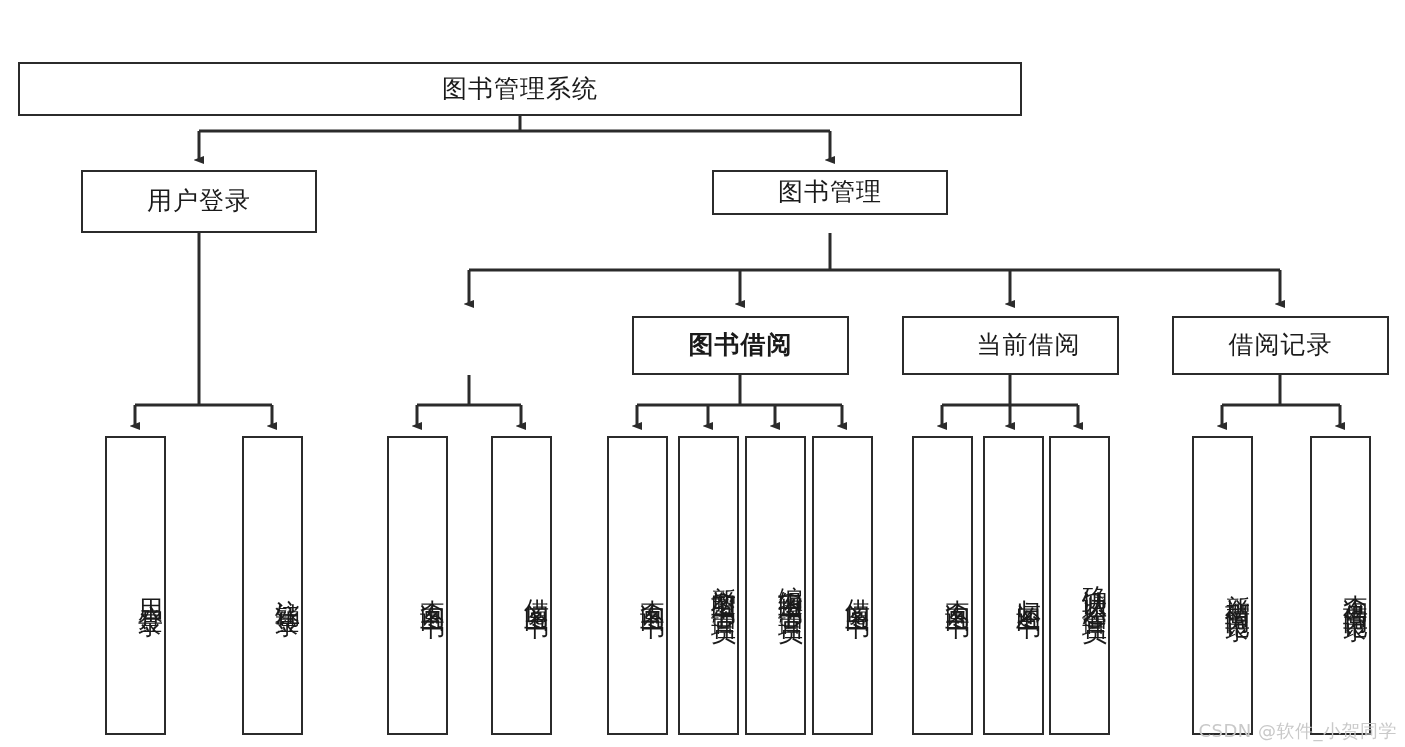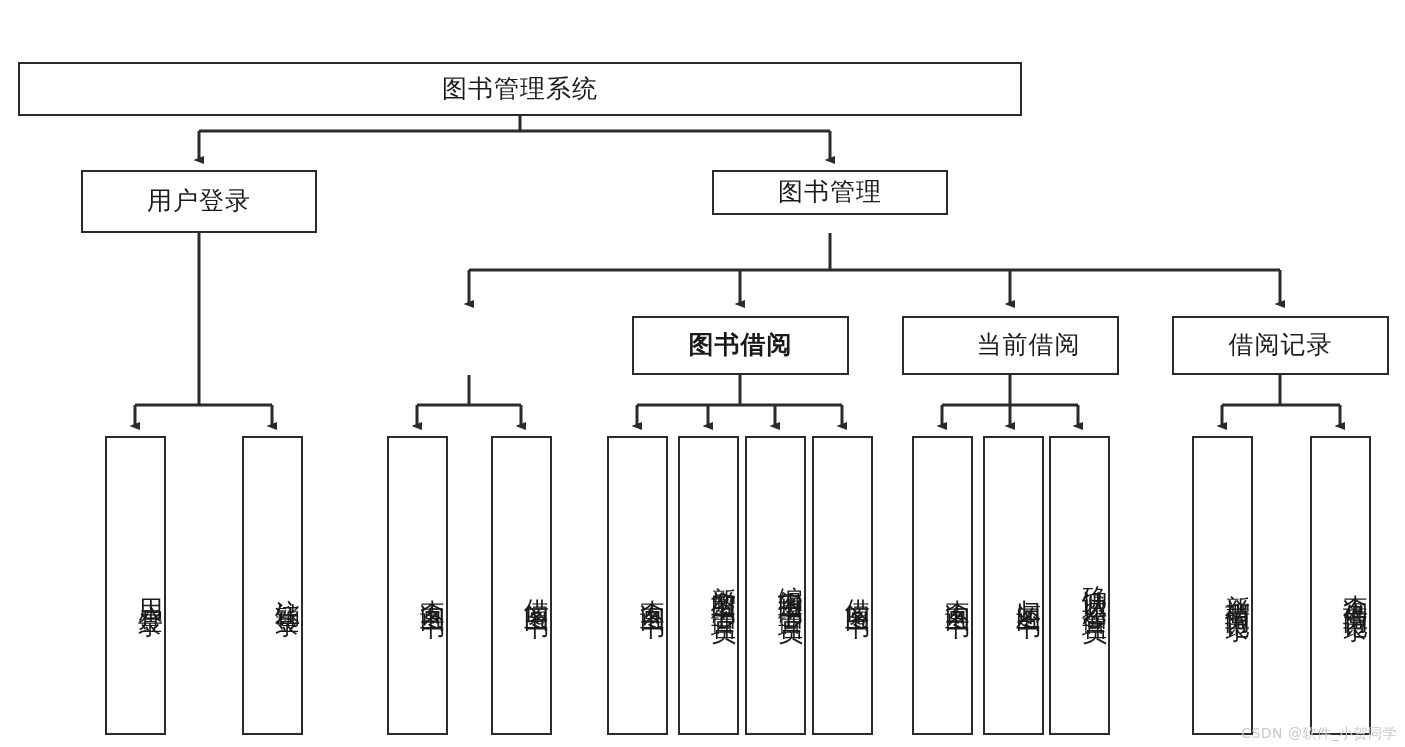--- a/index.html
+++ b/index.html
@@ -58,21 +58,21 @@
   }
   .node-v .vtext {
     writing-mode: vertical-rl;
     text-orientation: upright;
     white-space: nowrap;
   }
   .watermark {
     position: absolute;
     right: 8px;
     bottom: 4px;
-    font-size: 14px;
+    font-size: 18px;
     color: #c9c9c9;
     letter-spacing: 0.5px;
     z-index: 5;
     white-space: nowrap;
   }
 </style>
 </head>
 <body>
 
 <div id="diagram-root">

